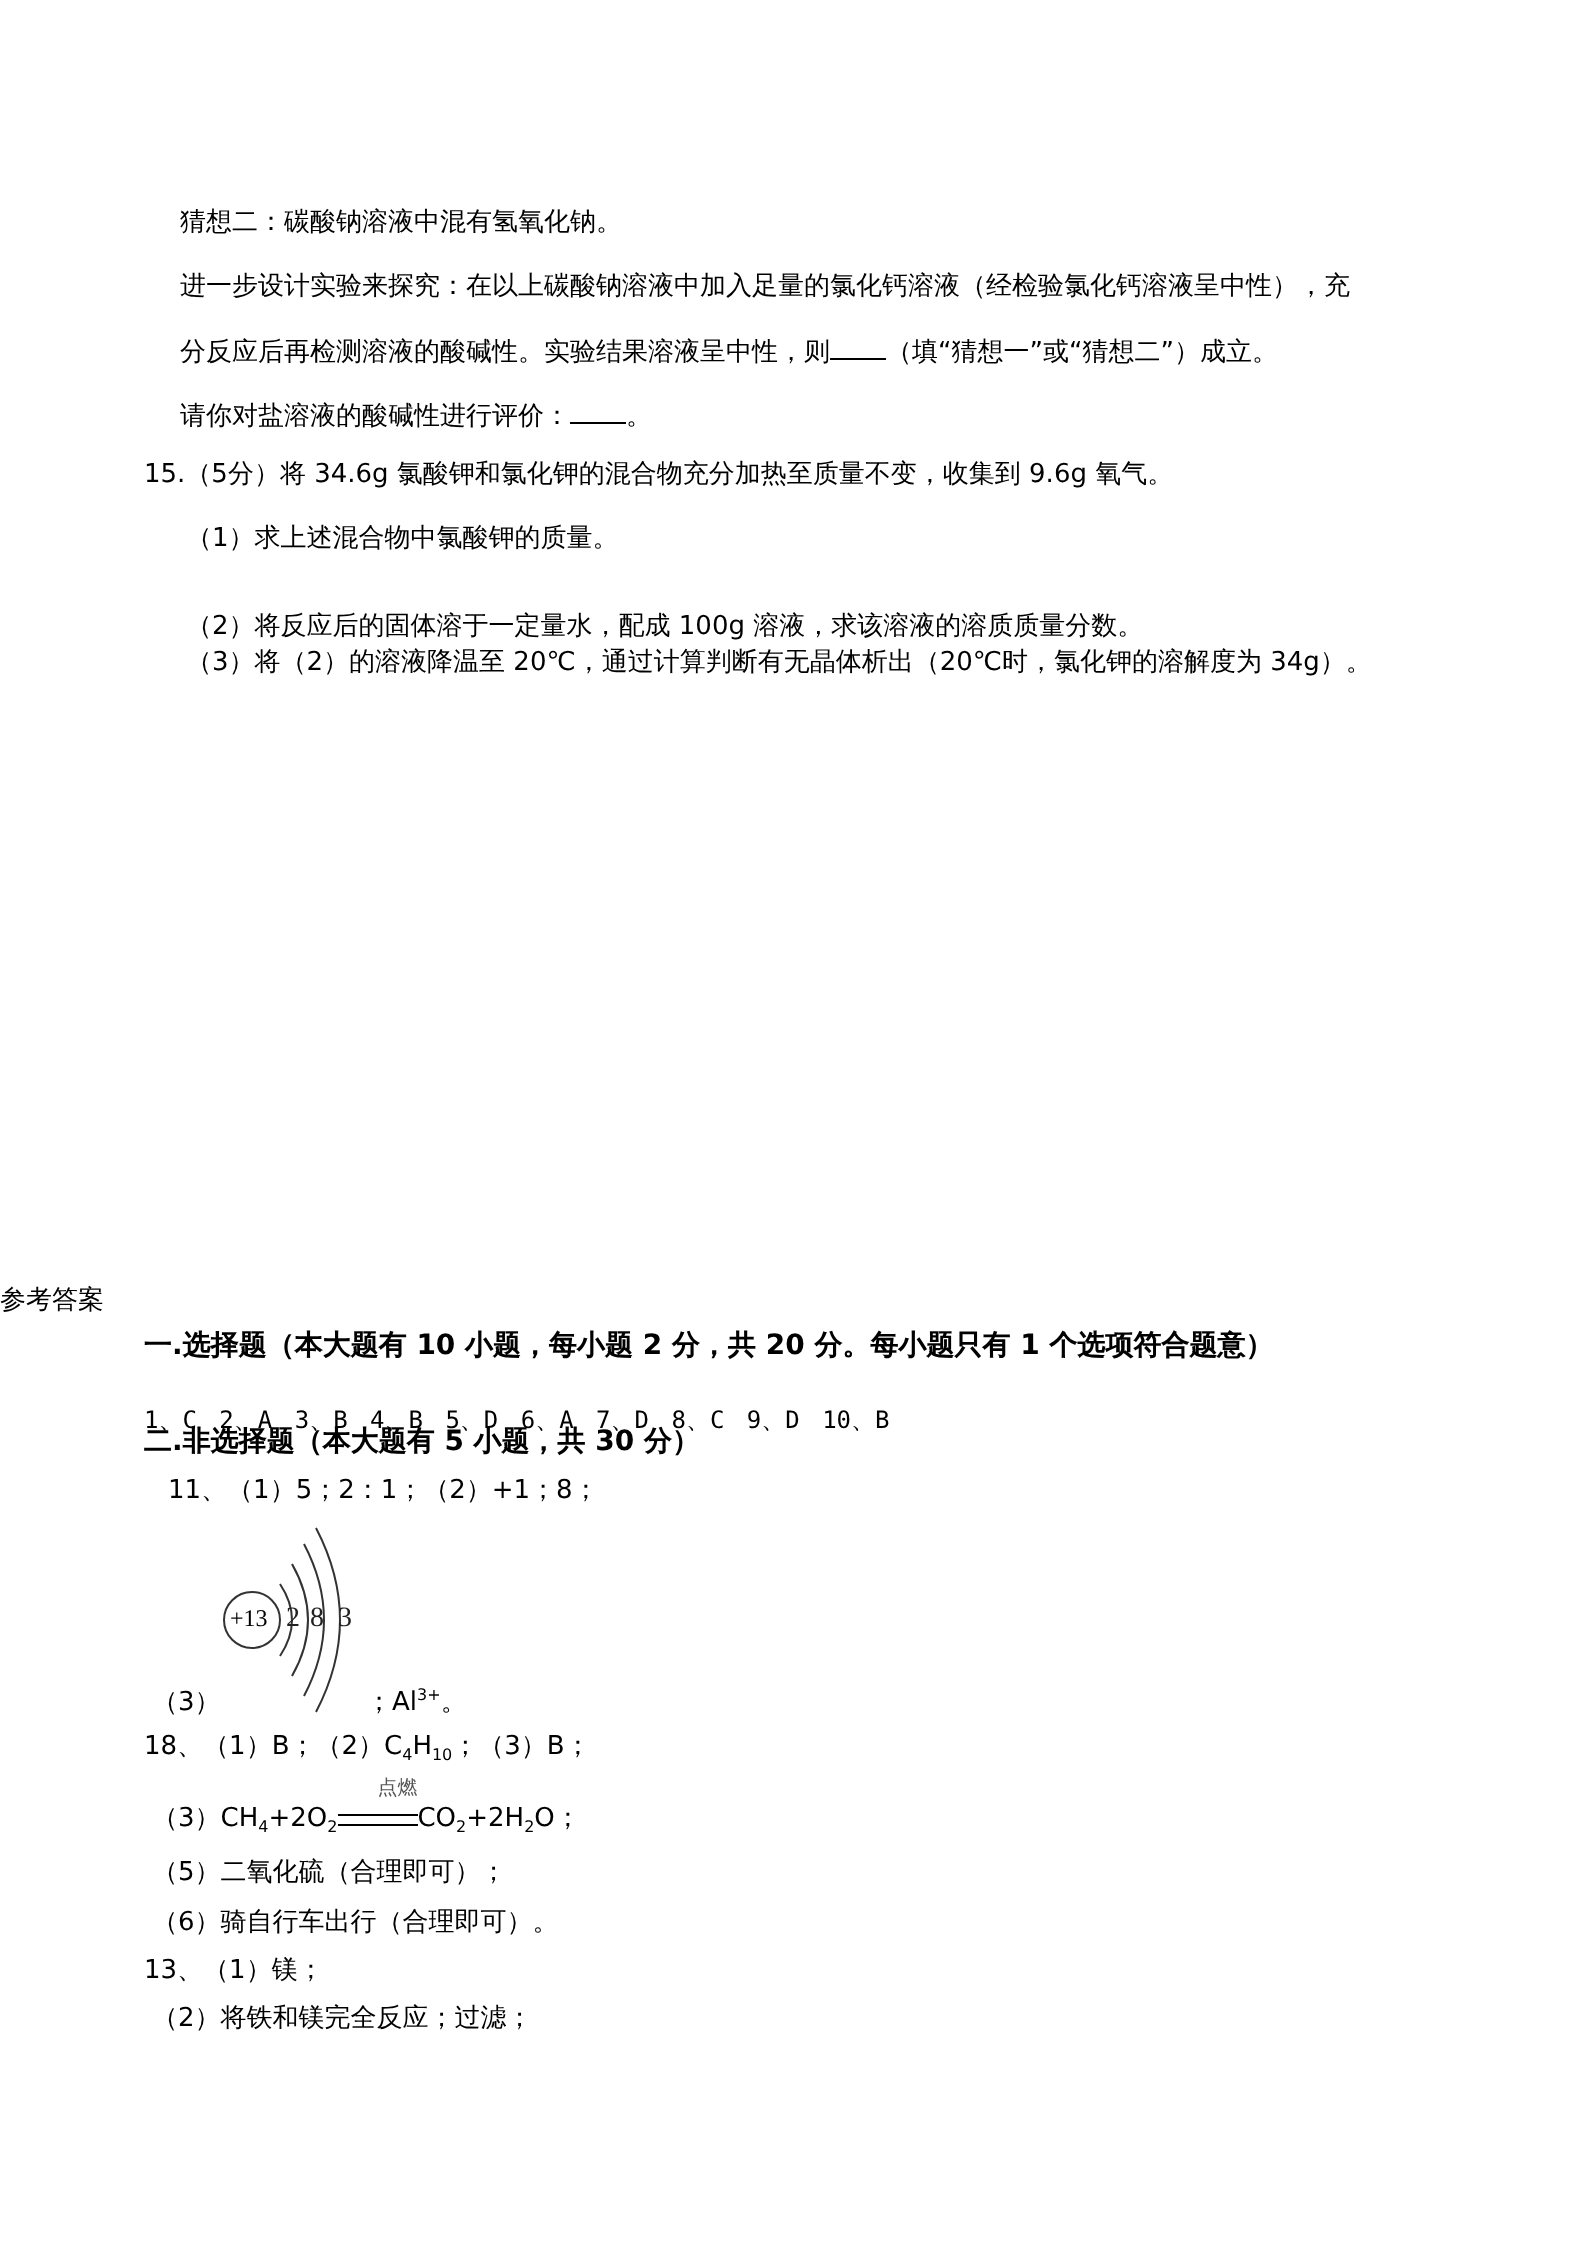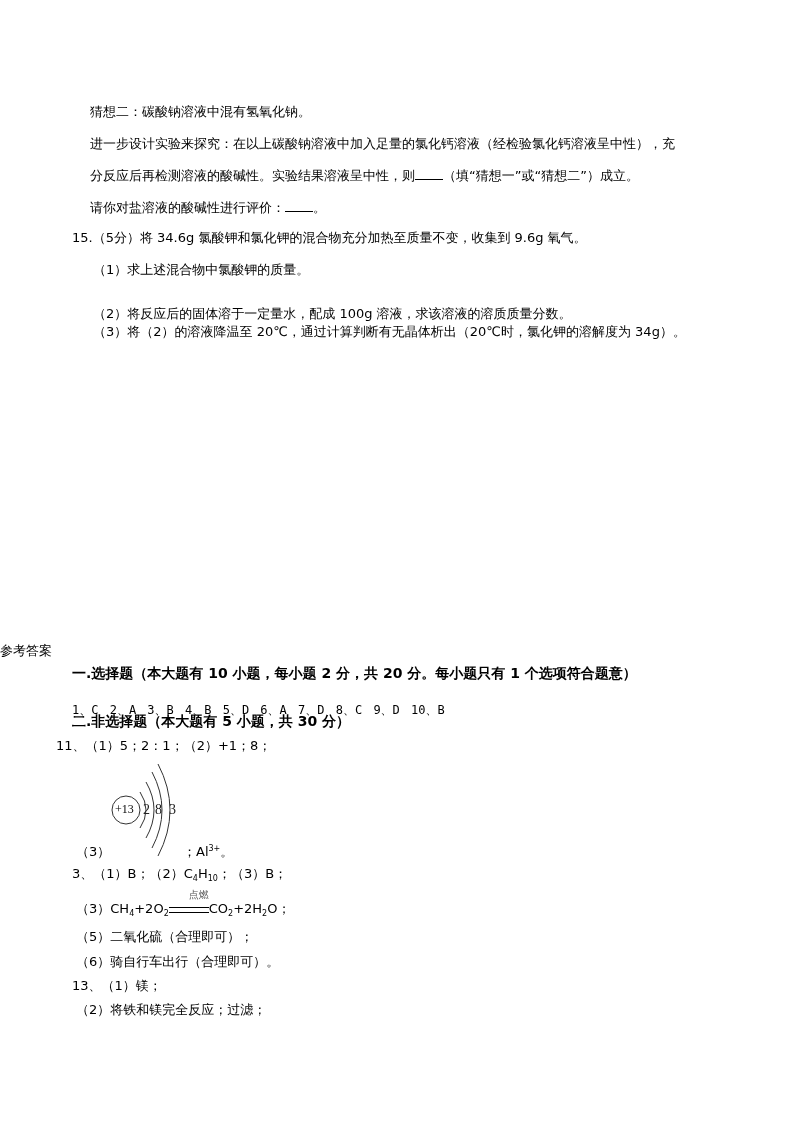--- a/index.html
+++ b/index.html
@@ -31,21 +31,21 @@
 
 <div class="line" style="left:72px; top:230px;">15.（5分）将 34.6g 氯酸钾和氯化钾的混合物充分加热至质量不变，收集到 9.6g 氧气。</div>
 <div class="line" style="left:93px; top:262px;">（1）求上述混合物中氯酸钾的质量。</div>
 <div class="line" style="left:93px; top:306px;">（2）将反应后的固体溶于一定量水，配成 100g 溶液，求该溶液的溶质质量分数。</div>
 <div class="line" style="left:93px; top:324px;">（3）将（2）的溶液降温至 20℃，通过计算判断有无晶体析出（20℃时，氯化钾的溶解度为 34g）。</div>
 
 <div class="title" style="left:0; width:760px; text-align:left; top:643px;">参考答案</div>
 <div class="line bold" style="left:72px; top:665px;">一.选择题（本大题有 10 小题，每小题 2 分，共 20 分。每小题只有 1 个选项符合题意）</div>
 <div class="line mono" style="left:72px; top:690px; word-spacing:4px;margin-top:12px;">1、C  2、A  3、B  4、B  5、D  6、A  7、D  8、C  9、D  10、B</div>
 <div class="line bold" style="left:72px; top:713px;text-align:right;">二.非选择题（本大题有 5 小题，共 30 分）</div>
-<div class="line" style="left:56px; top:738px;">11、（1）5；2：1；（2）+1；8；</div>
+<div class="line" style="left:84px; top:738px;">11、（1）5；2：1；（2）+1；8；</div>
 
 <div class="atom">
   <svg width="90" height="96" viewBox="0 0 90 96">
     <circle cx="26" cy="48" r="14" fill="none" stroke="#333" stroke-width="1"></circle>
     <path d="M40 30 Q52 48 40 66" fill="none" stroke="#333" stroke-width="1"></path>
     <path d="M46 20 Q62 48 46 76" fill="none" stroke="#333" stroke-width="1"></path>
     <path d="M52 10 Q72 48 52 86" fill="none" stroke="#333" stroke-width="1"></path>
     <path d="M58 2 Q82 48 58 94" fill="none" stroke="#333" stroke-width="1"></path>
   </svg>
   <span style="position:absolute; left:15px; top:40px; font-family:'Liberation Serif',serif; font-size:12px;">+13</span>
@@ -55,21 +55,21 @@
 </div>
 
 <div class="line" style="left:76px; top:844px;">
   <span>（3）</span>
 </div>
 <div class="line" style="left:183px; top:844px;">
   <span>；Al</span><sup>3+</sup><span>。</span>
 </div>
 
 <div class="line" style="left:72px; top:866px;">
-  <span>3、（1）B；（2）C</span><sub>4</sub><span>H</span><sub>10</sub><span>；（3）B；</span>
+  <span>18、（1）B；（2）C</span><sub>4</sub><span>H</span><sub>10</sub><span>；（3）B；</span>
 </div>
 
 <div class="line" style="left:76px; top:901px;">
   <span>（3）CH</span><sub>4</sub><span>+2O</span><sub>2</sub><span class="cond"><span class="top">点燃</span><span class="bar"></span></span><span>CO</span><sub>2</sub><span>+2H</span><sub>2</sub><span>O；</span>
 </div>
 
 <div class="line" style="left:76px; top:929px;">（5）二氧化硫（合理即可）；</div>
 <div class="line" style="left:76px; top:954px;">（6）骑自行车出行（合理即可）。</div>
 <div class="line" style="left:72px; top:978px;">13、（1）镁；</div>
 <div class="line" style="left:76px; top:1002px;">（2）将铁和镁完全反应；过滤；</div>

